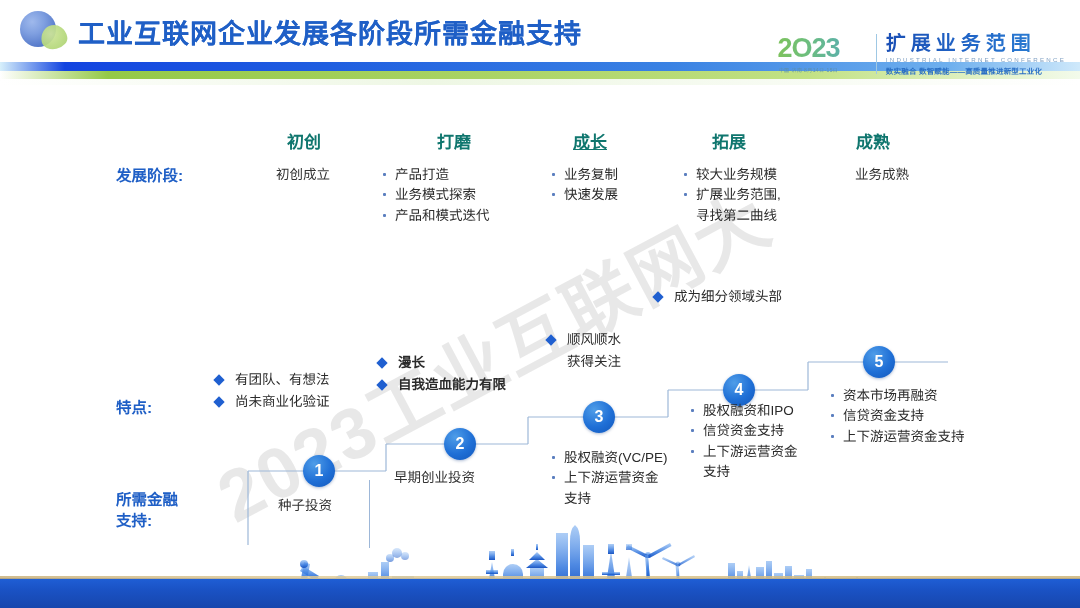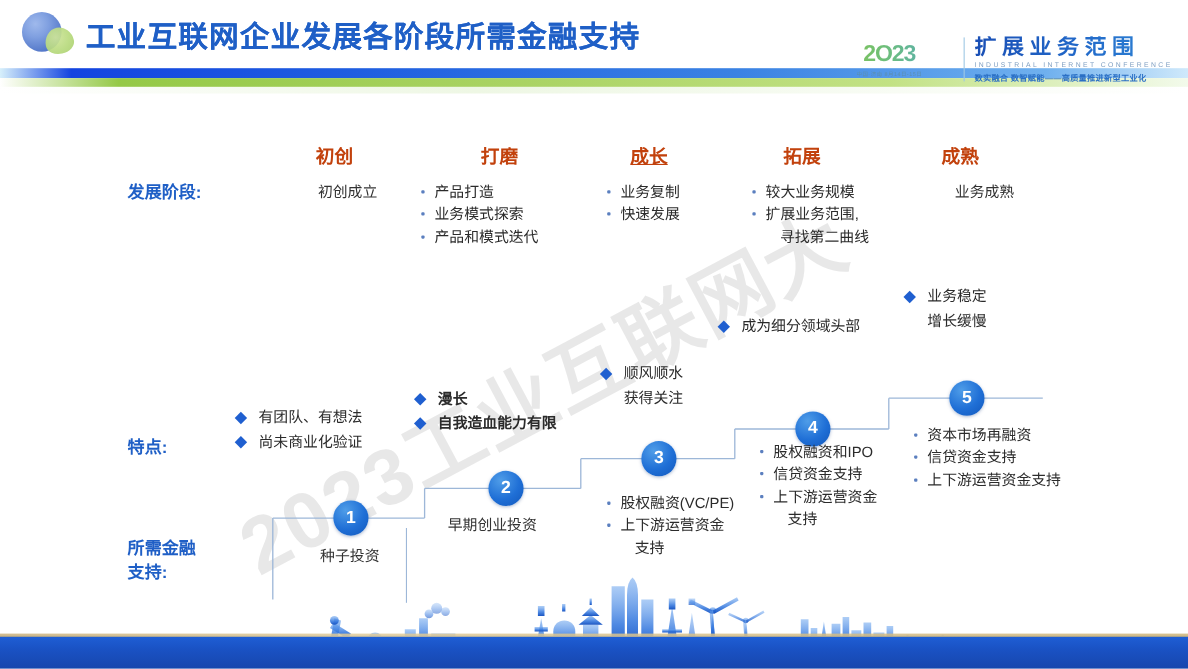--- a/index.html
+++ b/index.html
@@ -27,21 +27,21 @@
     background:linear-gradient(90deg,#d7f0fb 0%,#1344e0 6%,#1f5ee0 30%,#3a82e3 62%,#6fb0ee 88%,#cfe9fb 100%);}
   .bar-green{position:absolute;left:0;top:71px;width:1080px;height:8px;
     background:linear-gradient(90deg,#ffffff 0%,#8fc63d 10%,#a6d15c 45%,#bfe07e 75%,#f2faea 100%);
     opacity:.95;}
   .bar-soft{position:absolute;left:0;top:79px;width:1080px;height:6px;
     background:linear-gradient(90deg,#ffffff 0%,#eef7e4 40%,#ffffff 100%);}
 
   
   .conf{position:absolute;right:14px;top:28px;width:316px;height:52px;display:flex;align-items:center;}
   .conf-left{width:118px;position:relative;text-align:center;}
-  .conf-year{font-size:21px;font-weight:700;line-height:1;letter-spacing:-1px;
+  .conf-year{font-size:27px;font-weight:700;line-height:1;letter-spacing:-1px;
     background:linear-gradient(90deg,#8dc63f 0%,#6fbf78 45%,#4fa8c9 100%);
     -webkit-background-clip:text;background-clip:text;color:transparent;}
   .conf-date{margin-top:4px;font-size:5px;color:#5b8fae;letter-spacing:.4px;white-space:nowrap;}
   .conf-div{width:1px;height:40px;background:#9fc8e4;margin:0 9px;}
   .conf-right{flex:1;}
   .conf-cn{font-size:20px;font-weight:700;letter-spacing:5px;line-height:1.05;
     background:linear-gradient(90deg,#1a4fb5 0%,#2167c8 50%,#2f86d6 100%);
     -webkit-background-clip:text;background-clip:text;color:transparent;white-space:nowrap;}
   .conf-en{font-size:6.2px;letter-spacing:2.2px;color:#7e9fc2;margin-top:2px;white-space:nowrap;}
   .conf-sub{font-size:7.5px;font-weight:700;letter-spacing:.2px;color:#2a6fc4;margin-top:2px;white-space:nowrap;}
@@ -53,30 +53,30 @@
 
   
   .rowlabel{position:absolute;font-size:15.5px;font-weight:700;color:#1f5fc6;line-height:1.35;}
   #lbl-stage{left:116px;top:166px;}
   #lbl-feature{left:116px;top:398px;}
   #lbl-finance{left:116px;top:490px;}
 
   .vrule{position:absolute;left:369px;top:480px;width:1px;height:68px;background:#9db7d8;}
 
   
-  .colhead{position:absolute;font-size:17px;font-weight:700;color:#c2410c;white-space:nowrap;}
+  .colhead{position:absolute;font-size:17px;font-weight:700;color:#0f766e;white-space:nowrap;}
 
   
   .tblock{position:absolute;font-size:13.5px;color:#2b2b2b;line-height:1.5;white-space:nowrap;}
   .tblock.plain{color:#333;}
   ul.bl{margin:0;padding:0;list-style:none;}
   ul.bl li{position:relative;padding-left:15px;white-space:nowrap;}
   ul.bl li:before{content:"";position:absolute;left:3px;top:8px;width:3px;height:3px;
     background:#5b7fbf;border-radius:1px;}
-  ul.bl li.nb{padding-left:15px;margin-left:13px;}
+  ul.bl li.nb{padding-left:15px;}
   ul.bl li.nb:before{display:none;}
 
   ul.dia{margin:0;padding:0;list-style:none;}
   ul.dia li{position:relative;padding-left:22px;white-space:nowrap;line-height:1.62;}
   ul.dia li:before{content:"";position:absolute;left:2px;top:7px;width:8px;height:8px;
     background:#1f5fd0;transform:rotate(45deg);}
   ul.dia li.nb:before{display:none;}
 
   
   .stair{position:absolute;left:0;top:0;width:1080px;height:608px;pointer-events:none;}
@@ -193,26 +193,20 @@
       <li class="nb">获得关注</li>
     </ul>
   </div>
 
   <div class="tblock" style="left:652px;top:286px;">
     <ul class="dia">
       <li>成为细分领域头部</li>
     </ul>
   </div>
 
-  <div class="tblock" style="left:821px;top:259px;">
-    <ul class="dia">
-      <li>业务稳定</li>
-      <li class="nb">增长缓慢</li>
-    </ul>
-  </div>
 
   <svg class="stair" viewBox="0 0 1080 608">
     <g fill="none" stroke="#9db7d8" stroke-width="1.2">
 
       <path d="M248,471 L386,471"></path>
       <path d="M248,471 L248,545"></path>
 
       <path d="M386,471 L386,444"></path>
 
       <path d="M386,444 L528,444"></path>

